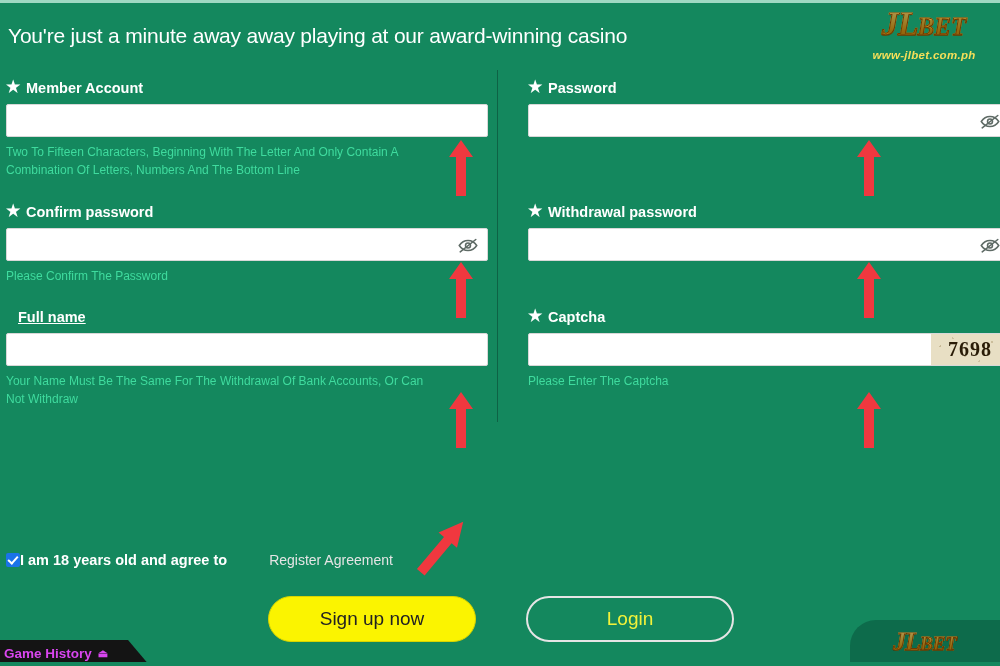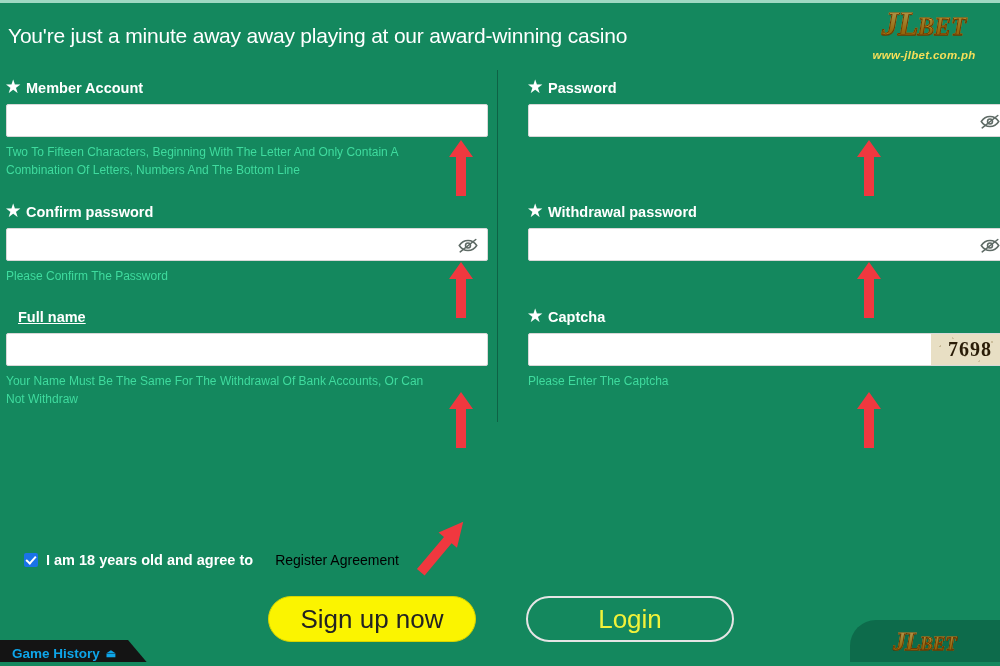--- a/index.html
+++ b/index.html
@@ -175,24 +175,23 @@
     position: absolute;
     width: 26px;
   }
   .arrow-up svg { display: block; }
 
   .arrow-diag { position: absolute; }
 
   
   .agreement {
     position: absolute;
-    left: 24px; top: 552px;
-    display: flex;
-    align-items: center;
-    gap: 8px;
+    left: 6px; top: 552px;
+    display: flex;
+    align-items: center;
   }
   .checkbox {
     width: 14px; height: 14px;
     background: #1a73e8;
     border-radius: 2px;
     position: relative;
     cursor: pointer;
     flex: 0 0 auto;
   }
   .checkbox:after {
@@ -203,36 +202,36 @@
     border: solid #fff;
     border-width: 0 2px 2px 0;
     transform: rotate(42deg);
   }
   .agree-text {
     color: #ffffff;
     font-size: 14.5px;
     font-weight: bold;
   }
   .agree-link {
-    color: #000000;
+    color: #e5e5e5;
     font-size: 14px;
-    margin-left: 14px;
+    margin-left: 42px;
     text-decoration: none;
     cursor: pointer;
   }
 
   
   .btn {
     position: absolute;
     height: 46px;
     border-radius: 24px;
     display: flex;
     align-items: center;
     justify-content: center;
-    font-size: 26px;
+    font-size: 19px;
     cursor: pointer;
     font-family: "Liberation Sans", sans-serif;
   }
   .btn-signup {
     left: 268px; top: 596px;
     width: 208px;
     background: #fbf400;
     color: #222222;
     border: 1px solid #d9d400;
   }
@@ -243,27 +242,27 @@
     color: #f2f23a;
     border: 2px solid #e5e5e5;
   }
 
   
   .game-history {
     position: absolute;
     left: 0; top: 640px;
     width: 150px; height: 26px;
     background: #141414;
-    color: #0ea5e9;
+    color: #d946ef;
     font-size: 13.5px;
     font-weight: bold;
     display: flex;
     align-items: center;
     gap: 6px;
-    padding-left: 12px;
+    padding-left: 4px;
     clip-path: polygon(0 0, 128px 0, 150px 26px, 0 26px);
     cursor: pointer;
   }
   .eject-icon { font-size: 11px; line-height: 13px; }
 
   
   .brand-panel {
     position: absolute;
     right: 0; top: 620px;
     width: 150px; height: 46px;

